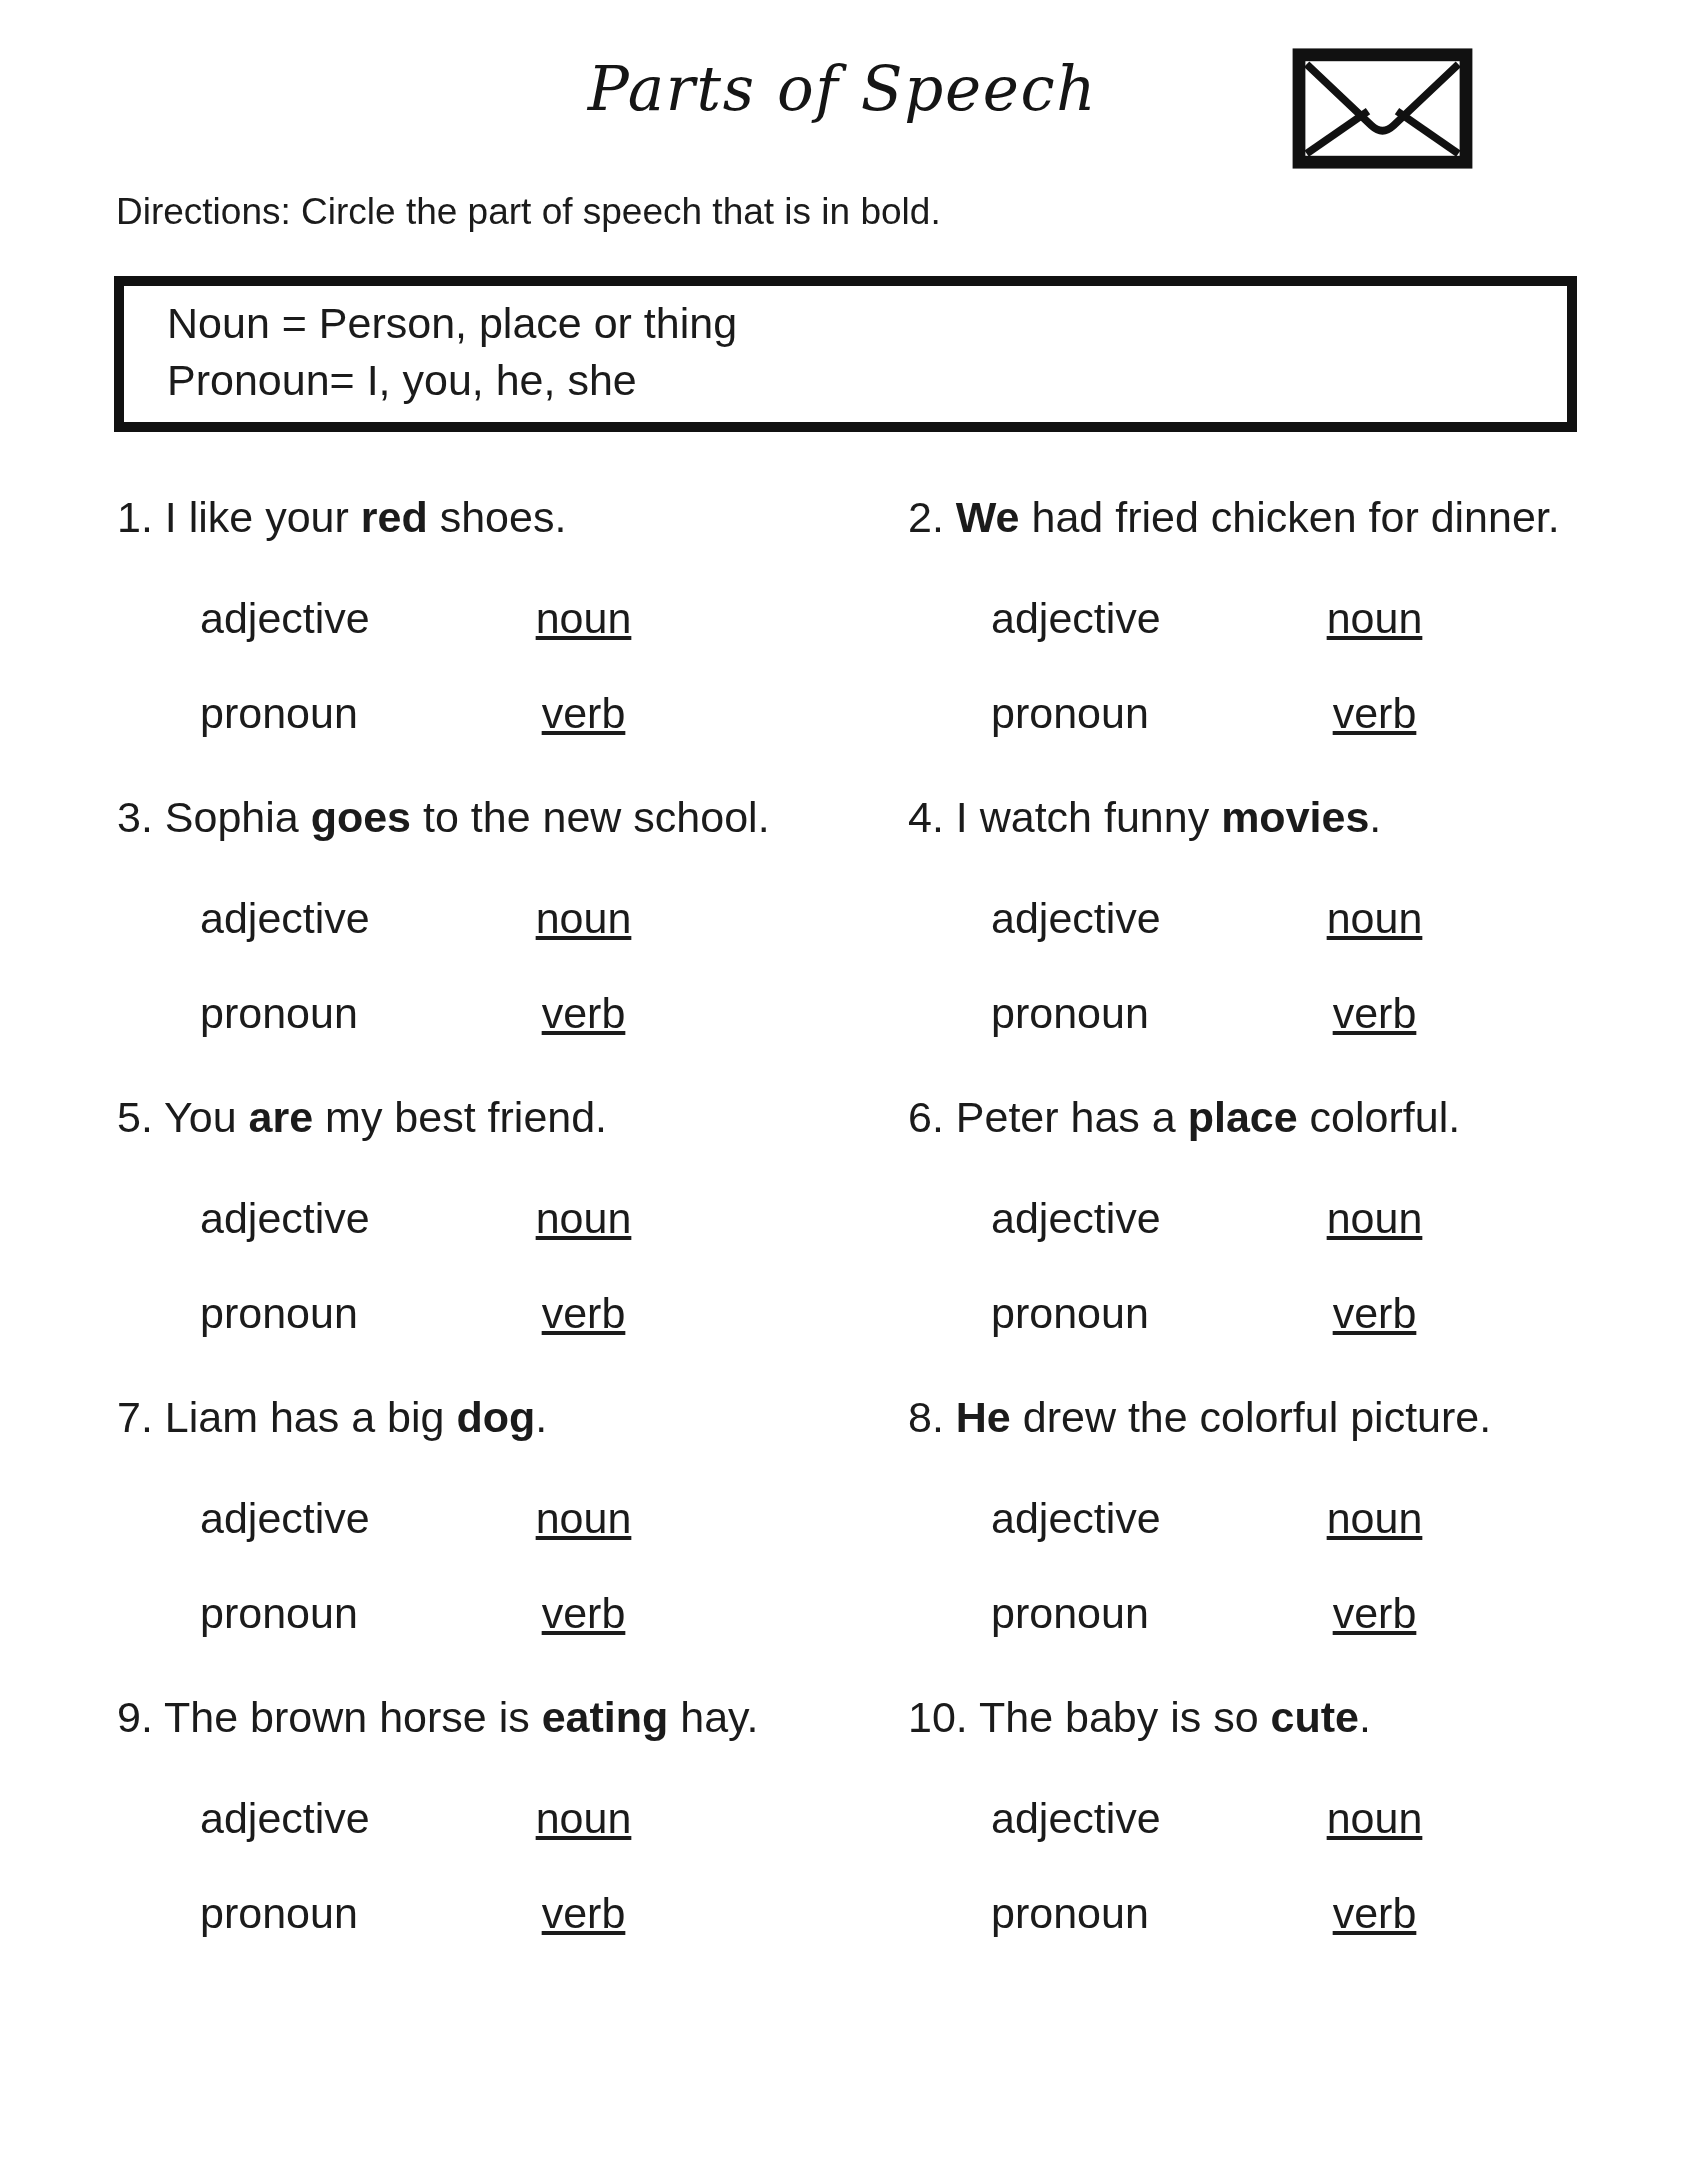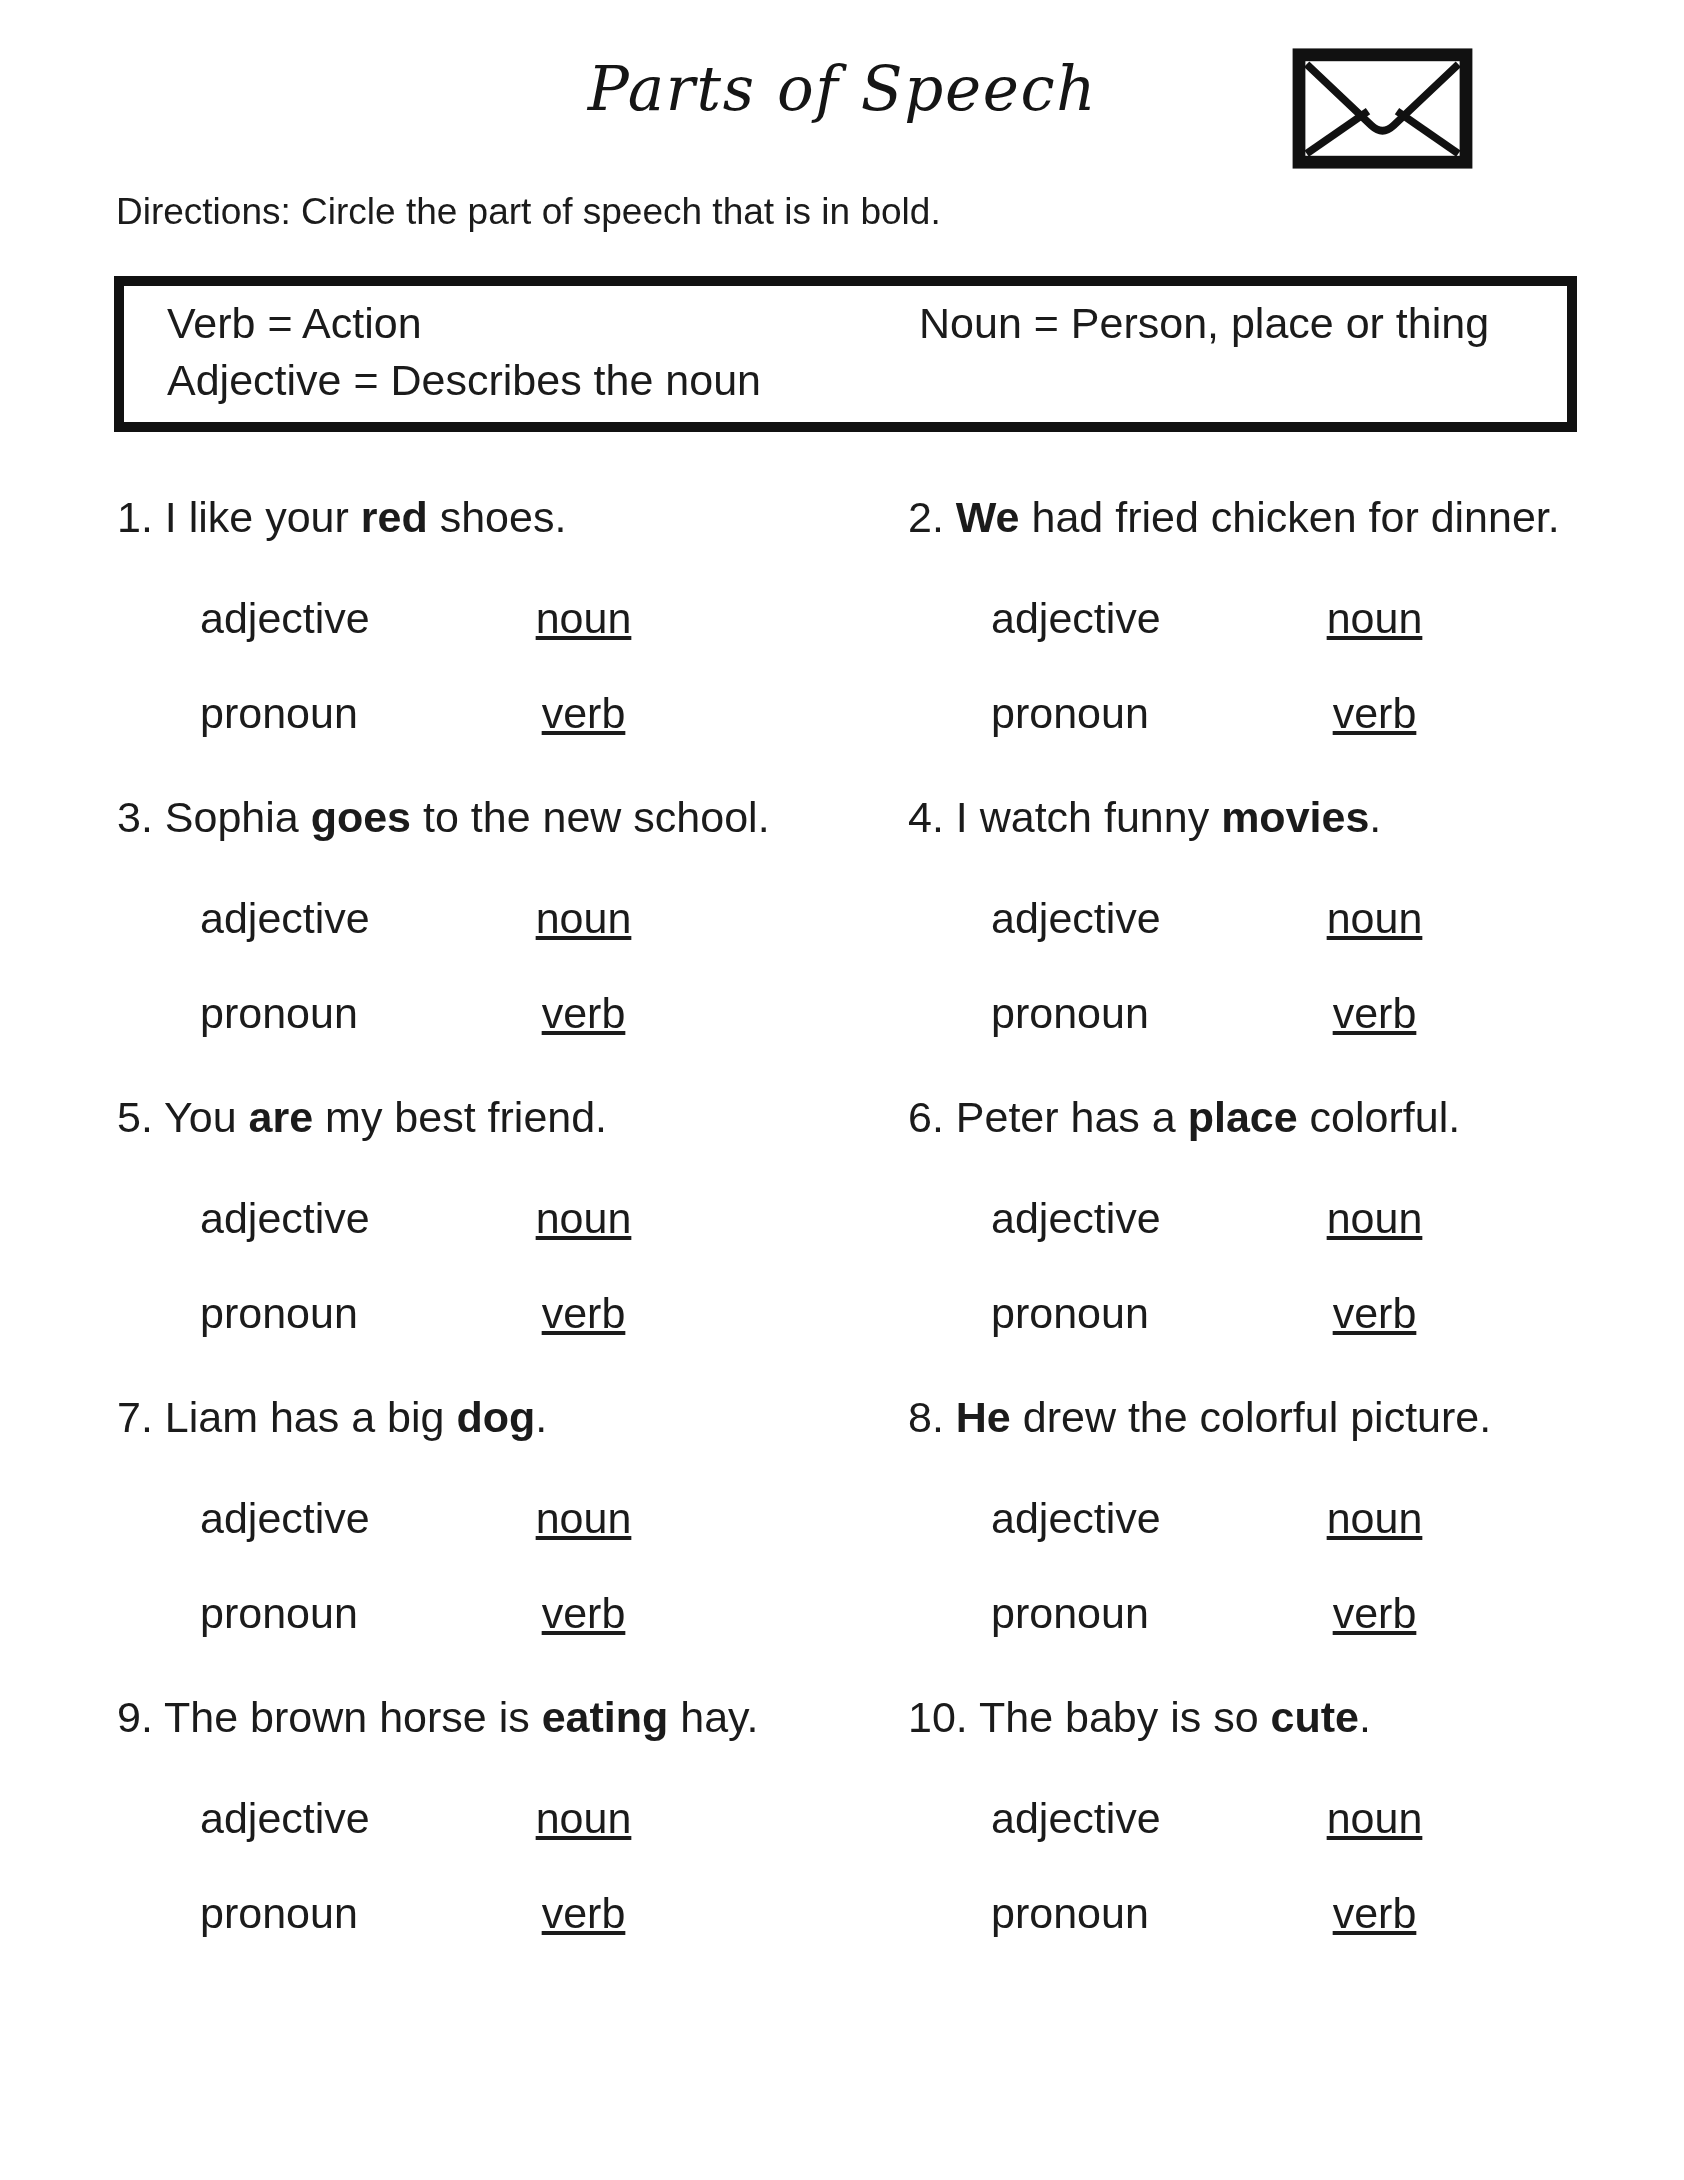--- a/index.html
+++ b/index.html
@@ -90,25 +90,22 @@
     <path d="M 17 19 L 93 91 Q 106 103 119 91 L 195 19" fill="none" stroke="#111" stroke-width="9"></path>
     <path d="M 17 124 L 89 74" fill="none" stroke="#111" stroke-width="9"></path>
     <path d="M 195 124 L 123 74" fill="none" stroke="#111" stroke-width="9"></path>
   </svg>
 </div>
 
 <div class="directions">Directions: Circle the part of speech that is in bold.</div>
 
 <div class="def-box">
   <div>
-    <div>Verb = Action</div>
-    <div>Adjective = Describes the noun</div>
-  </div>
-  <div>
     <div>Noun = Person, place or thing</div>
+    <div>Pronoun= I, you, he, she</div>
   </div>
 </div>
 
 <div class="questions">
   <div class="question">
     <div class="q-sentence"><span class="q-pre">1. I like your </span><span class="q-bold">red</span><span class="q-post"> shoes.</span></div>
     <div class="opts">
       <span class="opt">adjective</span>
       <span class="opt center">noun</span>
       <span class="opt">pronoun</span>

